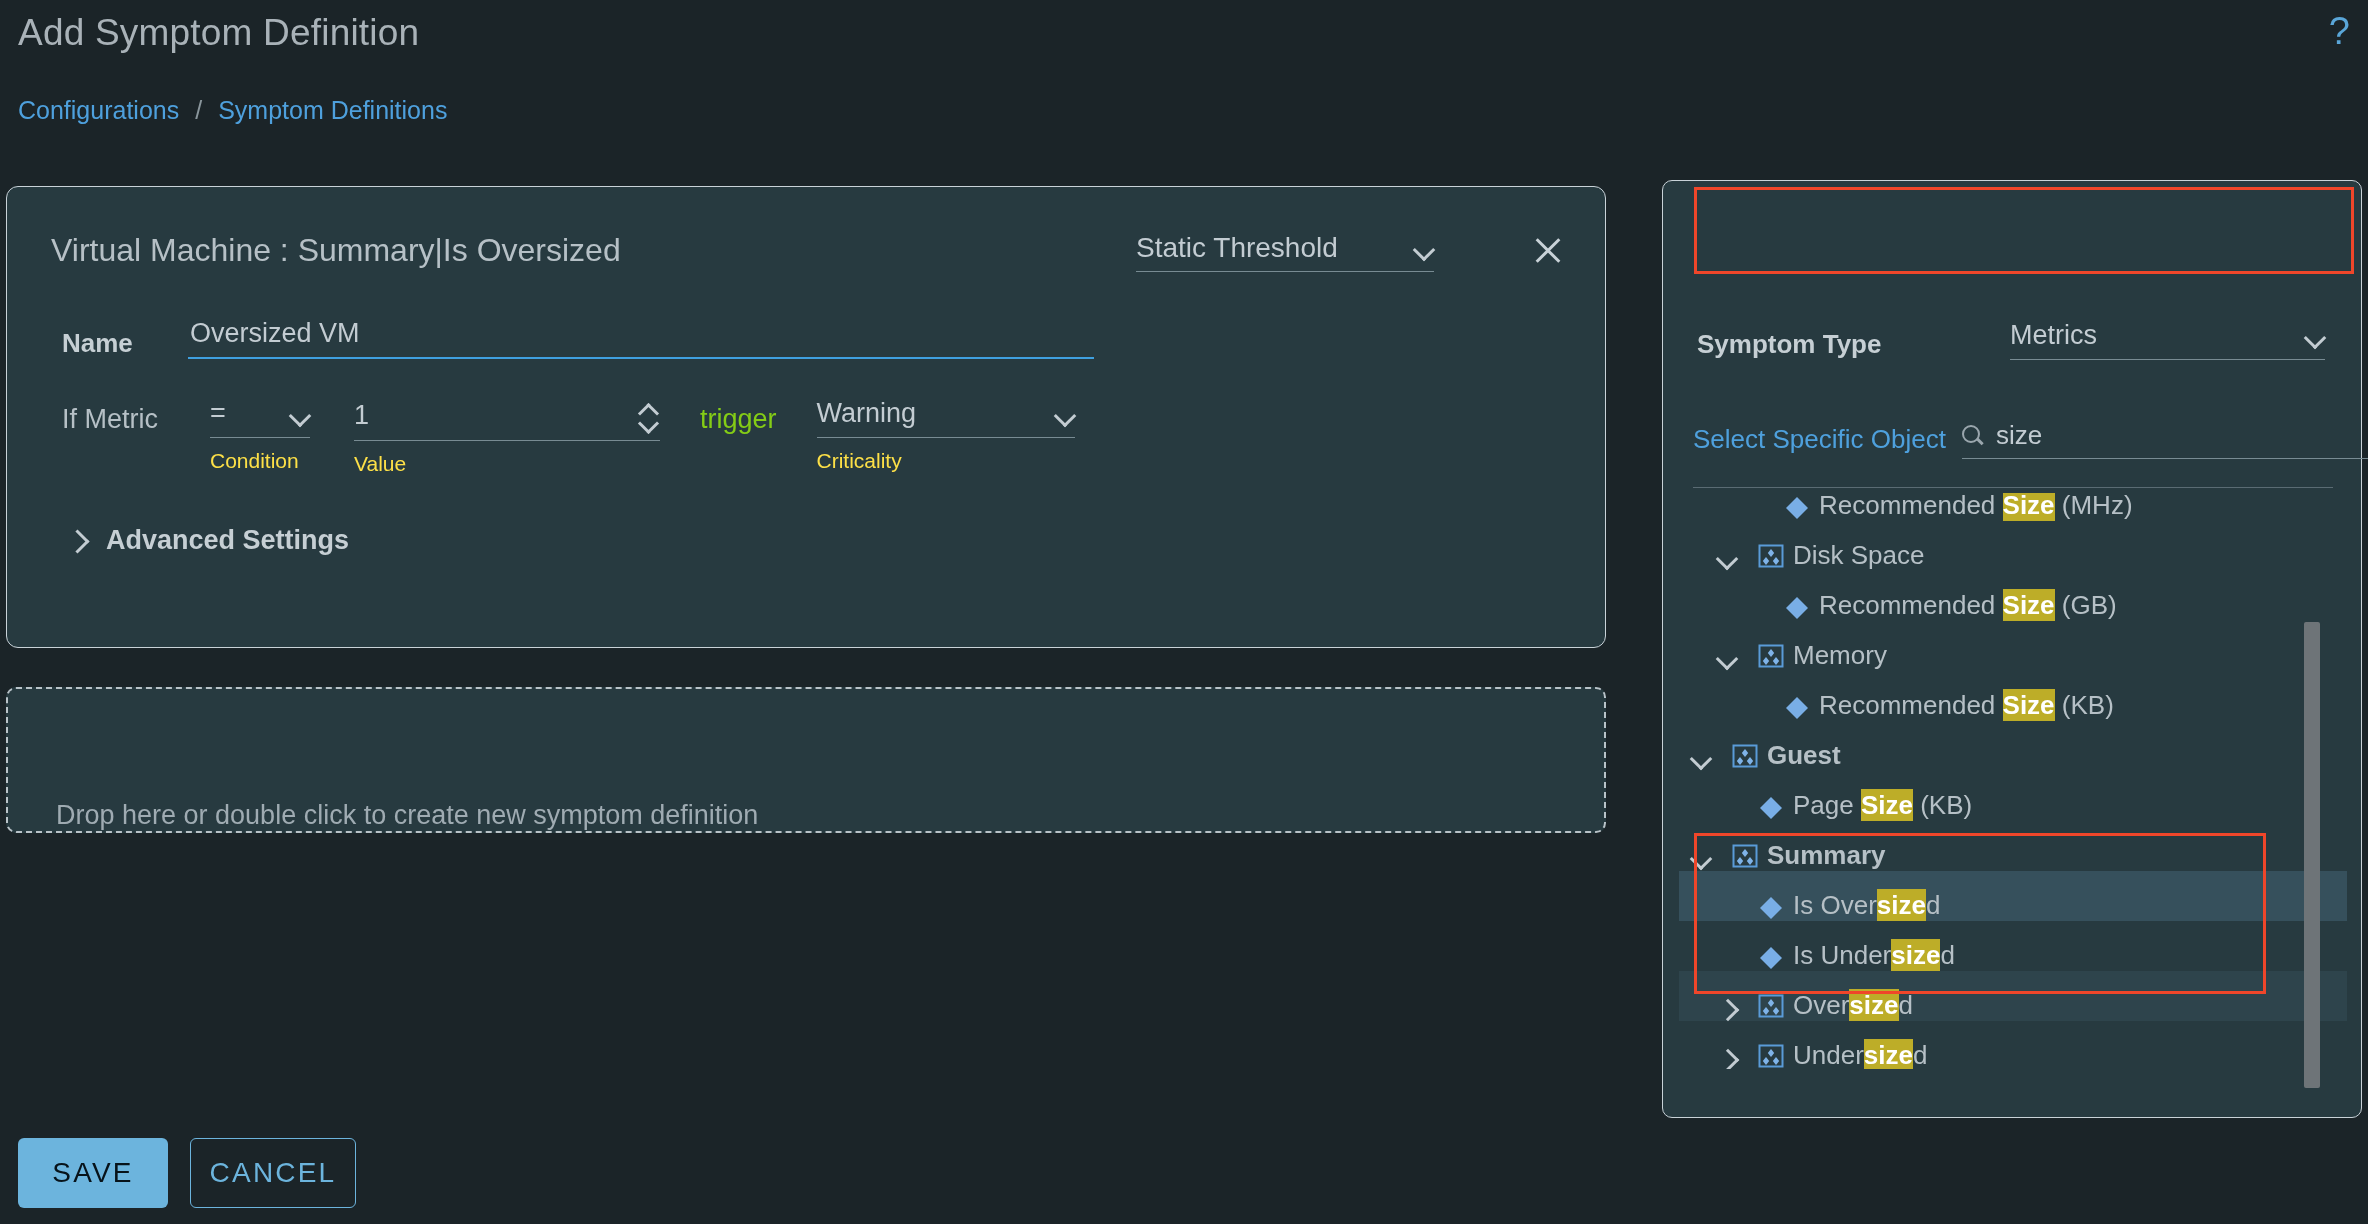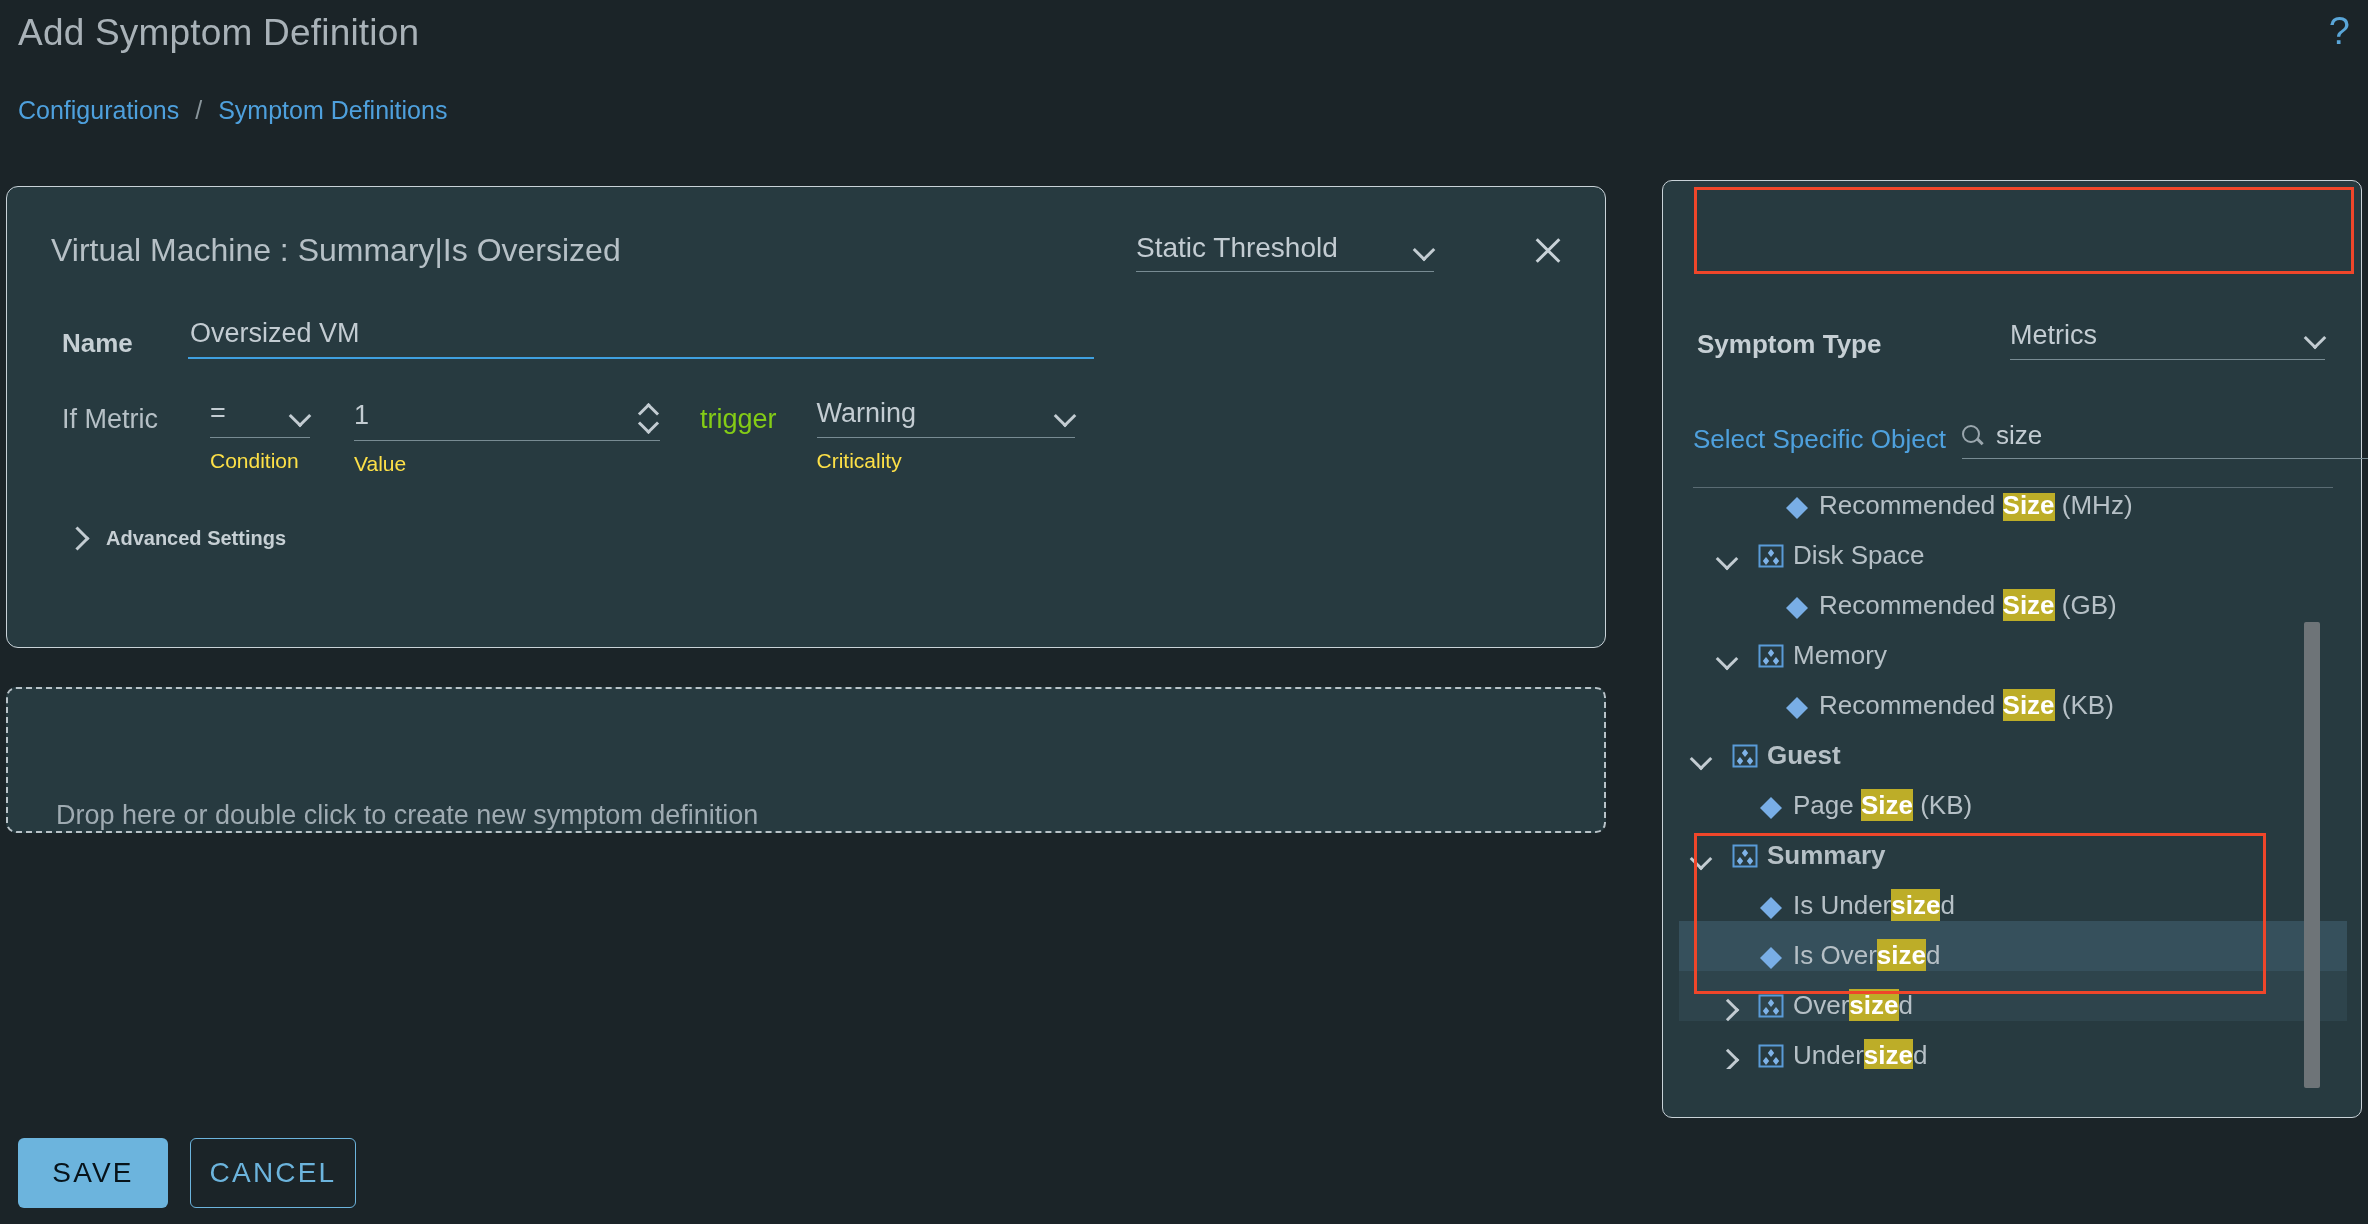--- a/index.html
+++ b/index.html
@@ -226,21 +226,21 @@
   .chev-right::before {
     content: "";
     position: absolute;
     left: 1px; top: 5px;
     width: 14px; height: 14px;
     border-right: 3px solid #c3ccd2;
     border-bottom: 3px solid #c3ccd2;
     transform: rotate(-45deg);
   }
   .advanced-label {
-    font-size: 20px;
+    font-size: 27px;
     font-weight: bold;
     color: #c6cfd4;
   }
 
   
   .dropzone {
     position: absolute;
     left: 6px;
     top: 687px;
     width: 1600px;
@@ -690,37 +690,37 @@
             <span class="ticon">
               <svg width="30" height="30" viewBox="0 0 30 30">
                 <rect x="3.5" y="4.5" width="23" height="21" fill="none" stroke="#5a9bd8" stroke-width="2"></rect>
                 <polygon points="15,8 18.2,12 15,16 11.8,12" fill="#7fb3e8"></polygon>
                 <polygon points="10,16 13.2,20 10,24 6.8,20" fill="#7fb3e8"></polygon>
                 <polygon points="20,16 23.2,20 20,24 16.8,20" fill="#7fb3e8"></polygon>
               </svg>
             </span>
             <span class="tlabel">Summary</span>
           </div>
+          <div class="tnode indent-2 selected">
+            <span class="tw"></span>
+            <span class="ticon">
+              <svg width="26" height="26" viewBox="0 0 26 26">
+                <polygon points="13,2 24,13 13,24 2,13" fill="#79aee6"></polygon>
+              </svg>
+            </span>
+            <span class="tlabel">Is Over<span class="hl">size</span>d</span>
+          </div>
           <div class="tnode indent-2">
             <span class="tw"></span>
             <span class="ticon">
               <svg width="26" height="26" viewBox="0 0 26 26">
                 <polygon points="13,2 24,13 13,24 2,13" fill="#79aee6"></polygon>
               </svg>
             </span>
             <span class="tlabel">Is Under<span class="hl">size</span>d</span>
-          </div>
-          <div class="tnode indent-2 selected">
-            <span class="tw"></span>
-            <span class="ticon">
-              <svg width="26" height="26" viewBox="0 0 26 26">
-                <polygon points="13,2 24,13 13,24 2,13" fill="#79aee6"></polygon>
-              </svg>
-            </span>
-            <span class="tlabel">Is Over<span class="hl">size</span>d</span>
           </div>
           <div class="tnode indent-2 hover">
             <span class="tw">
               <span class="caret-r"></span>
             </span>
             <span class="ticon">
               <svg width="30" height="30" viewBox="0 0 30 30">
                 <rect x="3.5" y="4.5" width="23" height="21" fill="none" stroke="#5a9bd8" stroke-width="2"></rect>
                 <polygon points="15,8 18.2,12 15,16 11.8,12" fill="#7fb3e8"></polygon>
                 <polygon points="10,16 13.2,20 10,24 6.8,20" fill="#7fb3e8"></polygon>

